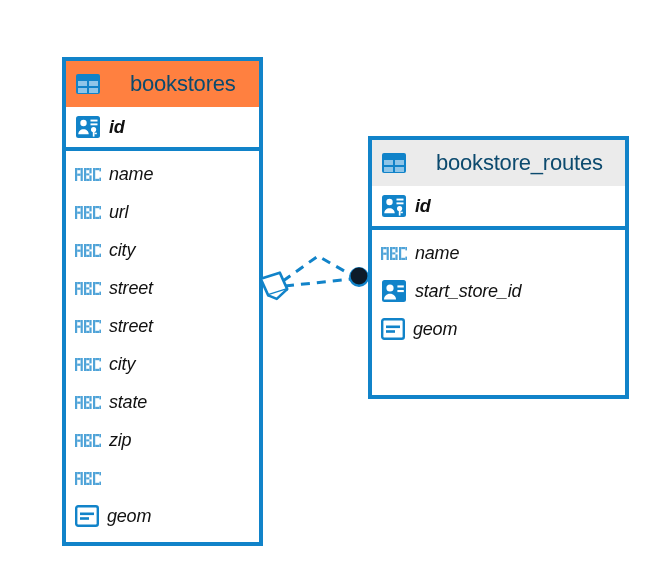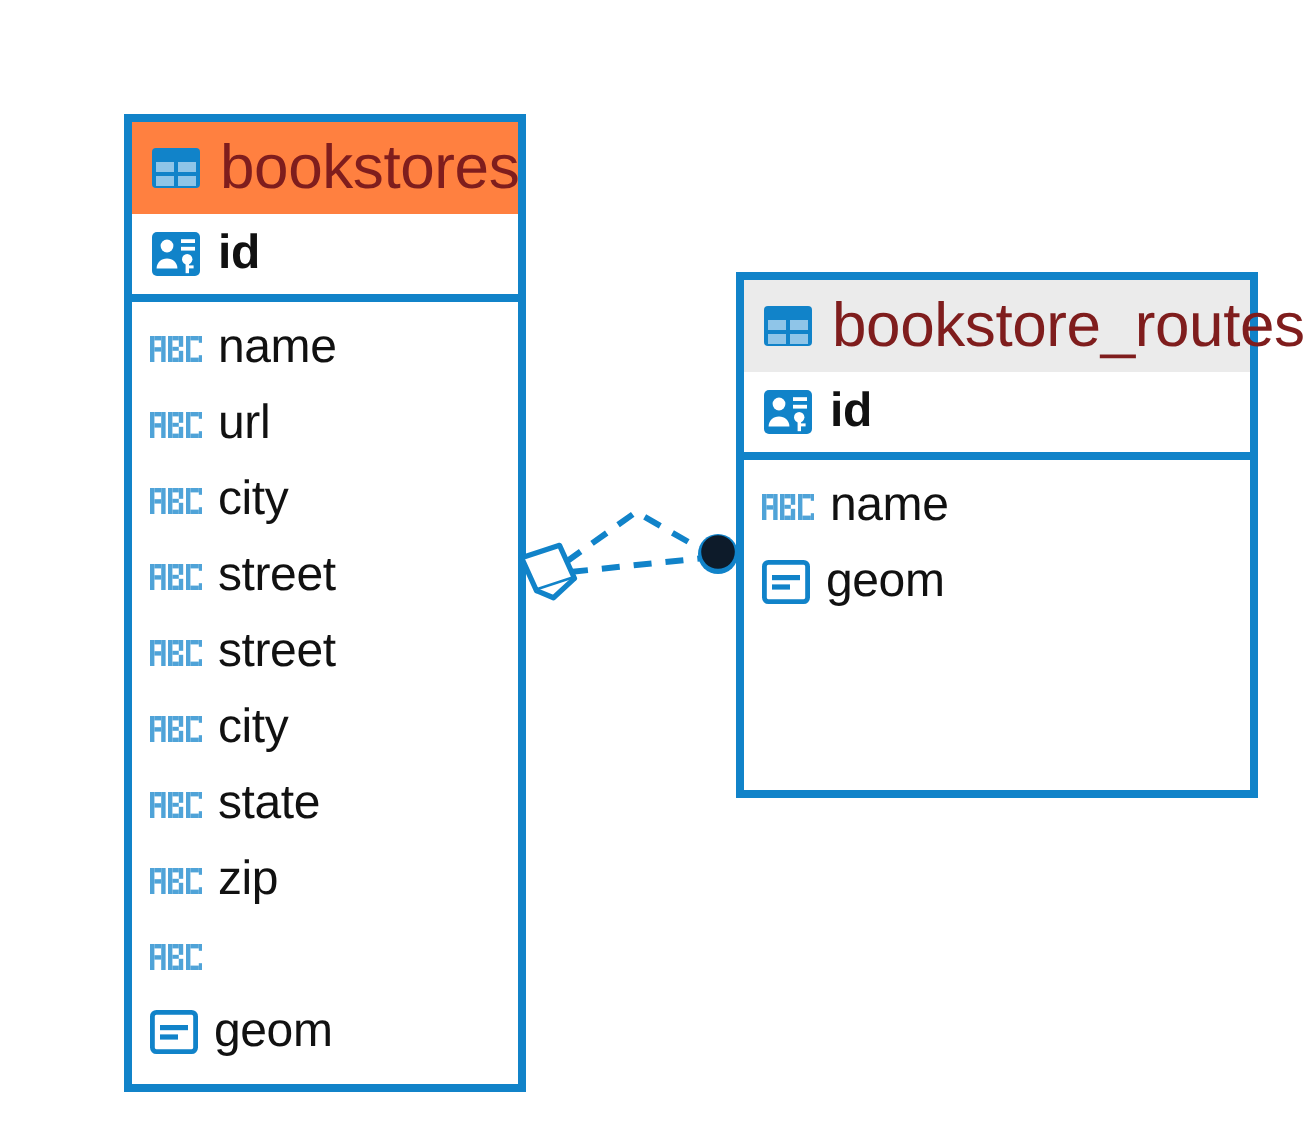--- a/index.html
+++ b/index.html
@@ -20,31 +20,32 @@
     background:#ffffff;
   }
   .entity-header{
     display:flex;align-items:center;gap:9px;
     height:46px;box-sizing:border-box;
     padding:0 9px;
   }
   .entity-header.accent{background:#ff8040;}
   .entity-header.plain {background:#ebebeb;}
   .entity-title{
-    font-size:31px;color:#7f1d1d;white-space:nowrap;
+    font-size:22px;color:#0c4a6e;white-space:nowrap;
     letter-spacing:-0.2px;
+    margin-left:20px;
   }
   .entity-body{background:#fff;}
   .field{
     display:flex;align-items:center;gap:8px;
     height:38px;box-sizing:border-box;
     padding:0 9px;
   }
   .field.pk{height:44px;border-bottom:4px solid #1183c9;}
-  .field-label{font-size:24px;color:#111;letter-spacing:-0.2px;}
+  .field-label{font-size:18px;color:#111;letter-spacing:-0.2px;font-style:italic;}
   .field-label.bold{font-weight:bold;}
   .pad-top{height:4px;}
   .pad-bot{height:6px;}
 
   
   .ico{flex:0 0 auto;display:block;}
   .abc-ico{
     flex:0 0 auto;
     width:26px;height:15px;
     display:block;
@@ -355,20 +356,30 @@
             <rect x="18" y="1" width="2.2" height="13"></rect>
               <rect x="20.2" y="1" width="4.2" height="2.2"></rect>
             <rect x="20.2" y="11.8" width="4.2" height="2.2"></rect>
               <rect x="24.4" y="1" width="1.6" height="3.4"></rect>
             <rect x="24.4" y="10.6" width="1.6" height="3.4"></rect>
           </g>
         </svg>
         <span class="field-label">name</span>
       </div>
 
+      <div class="field">
+        <svg class="ico" width="26" height="24" viewBox="0 0 26 24">
+          <rect x="1" y="1" width="24" height="22" rx="2.5" fill="#1183c9"></rect>
+          <circle cx="9" cy="9" r="3.6" fill="#fff"></circle>
+          <path d="M3 20.6c0-3.4 2.6-5.8 6-5.8s6 2.4 6 5.8z" fill="#fff"></path>
+          <rect x="16.4" y="6.4" width="6.4" height="2.1" fill="#fff"></rect>
+          <rect x="16.4" y="11" width="6.4" height="2.1" fill="#fff"></rect>
+        </svg>
+        <span class="field-label">start_store_id</span>
+      </div>
 
 
       <div class="field">
         <svg class="ico" width="24" height="22" viewBox="0 0 24 22">
           <rect x="1.2" y="1.2" width="21.6" height="19.6" rx="2" fill="#fff" stroke="#1183c9" stroke-width="2.4"></rect>
           <rect x="5" y="7.5" width="14" height="2.6" fill="#1183c9"></rect>
           <rect x="5" y="12.2" width="9" height="2.6" fill="#1183c9"></rect>
         </svg>
         <span class="field-label">geom</span>
       </div>

